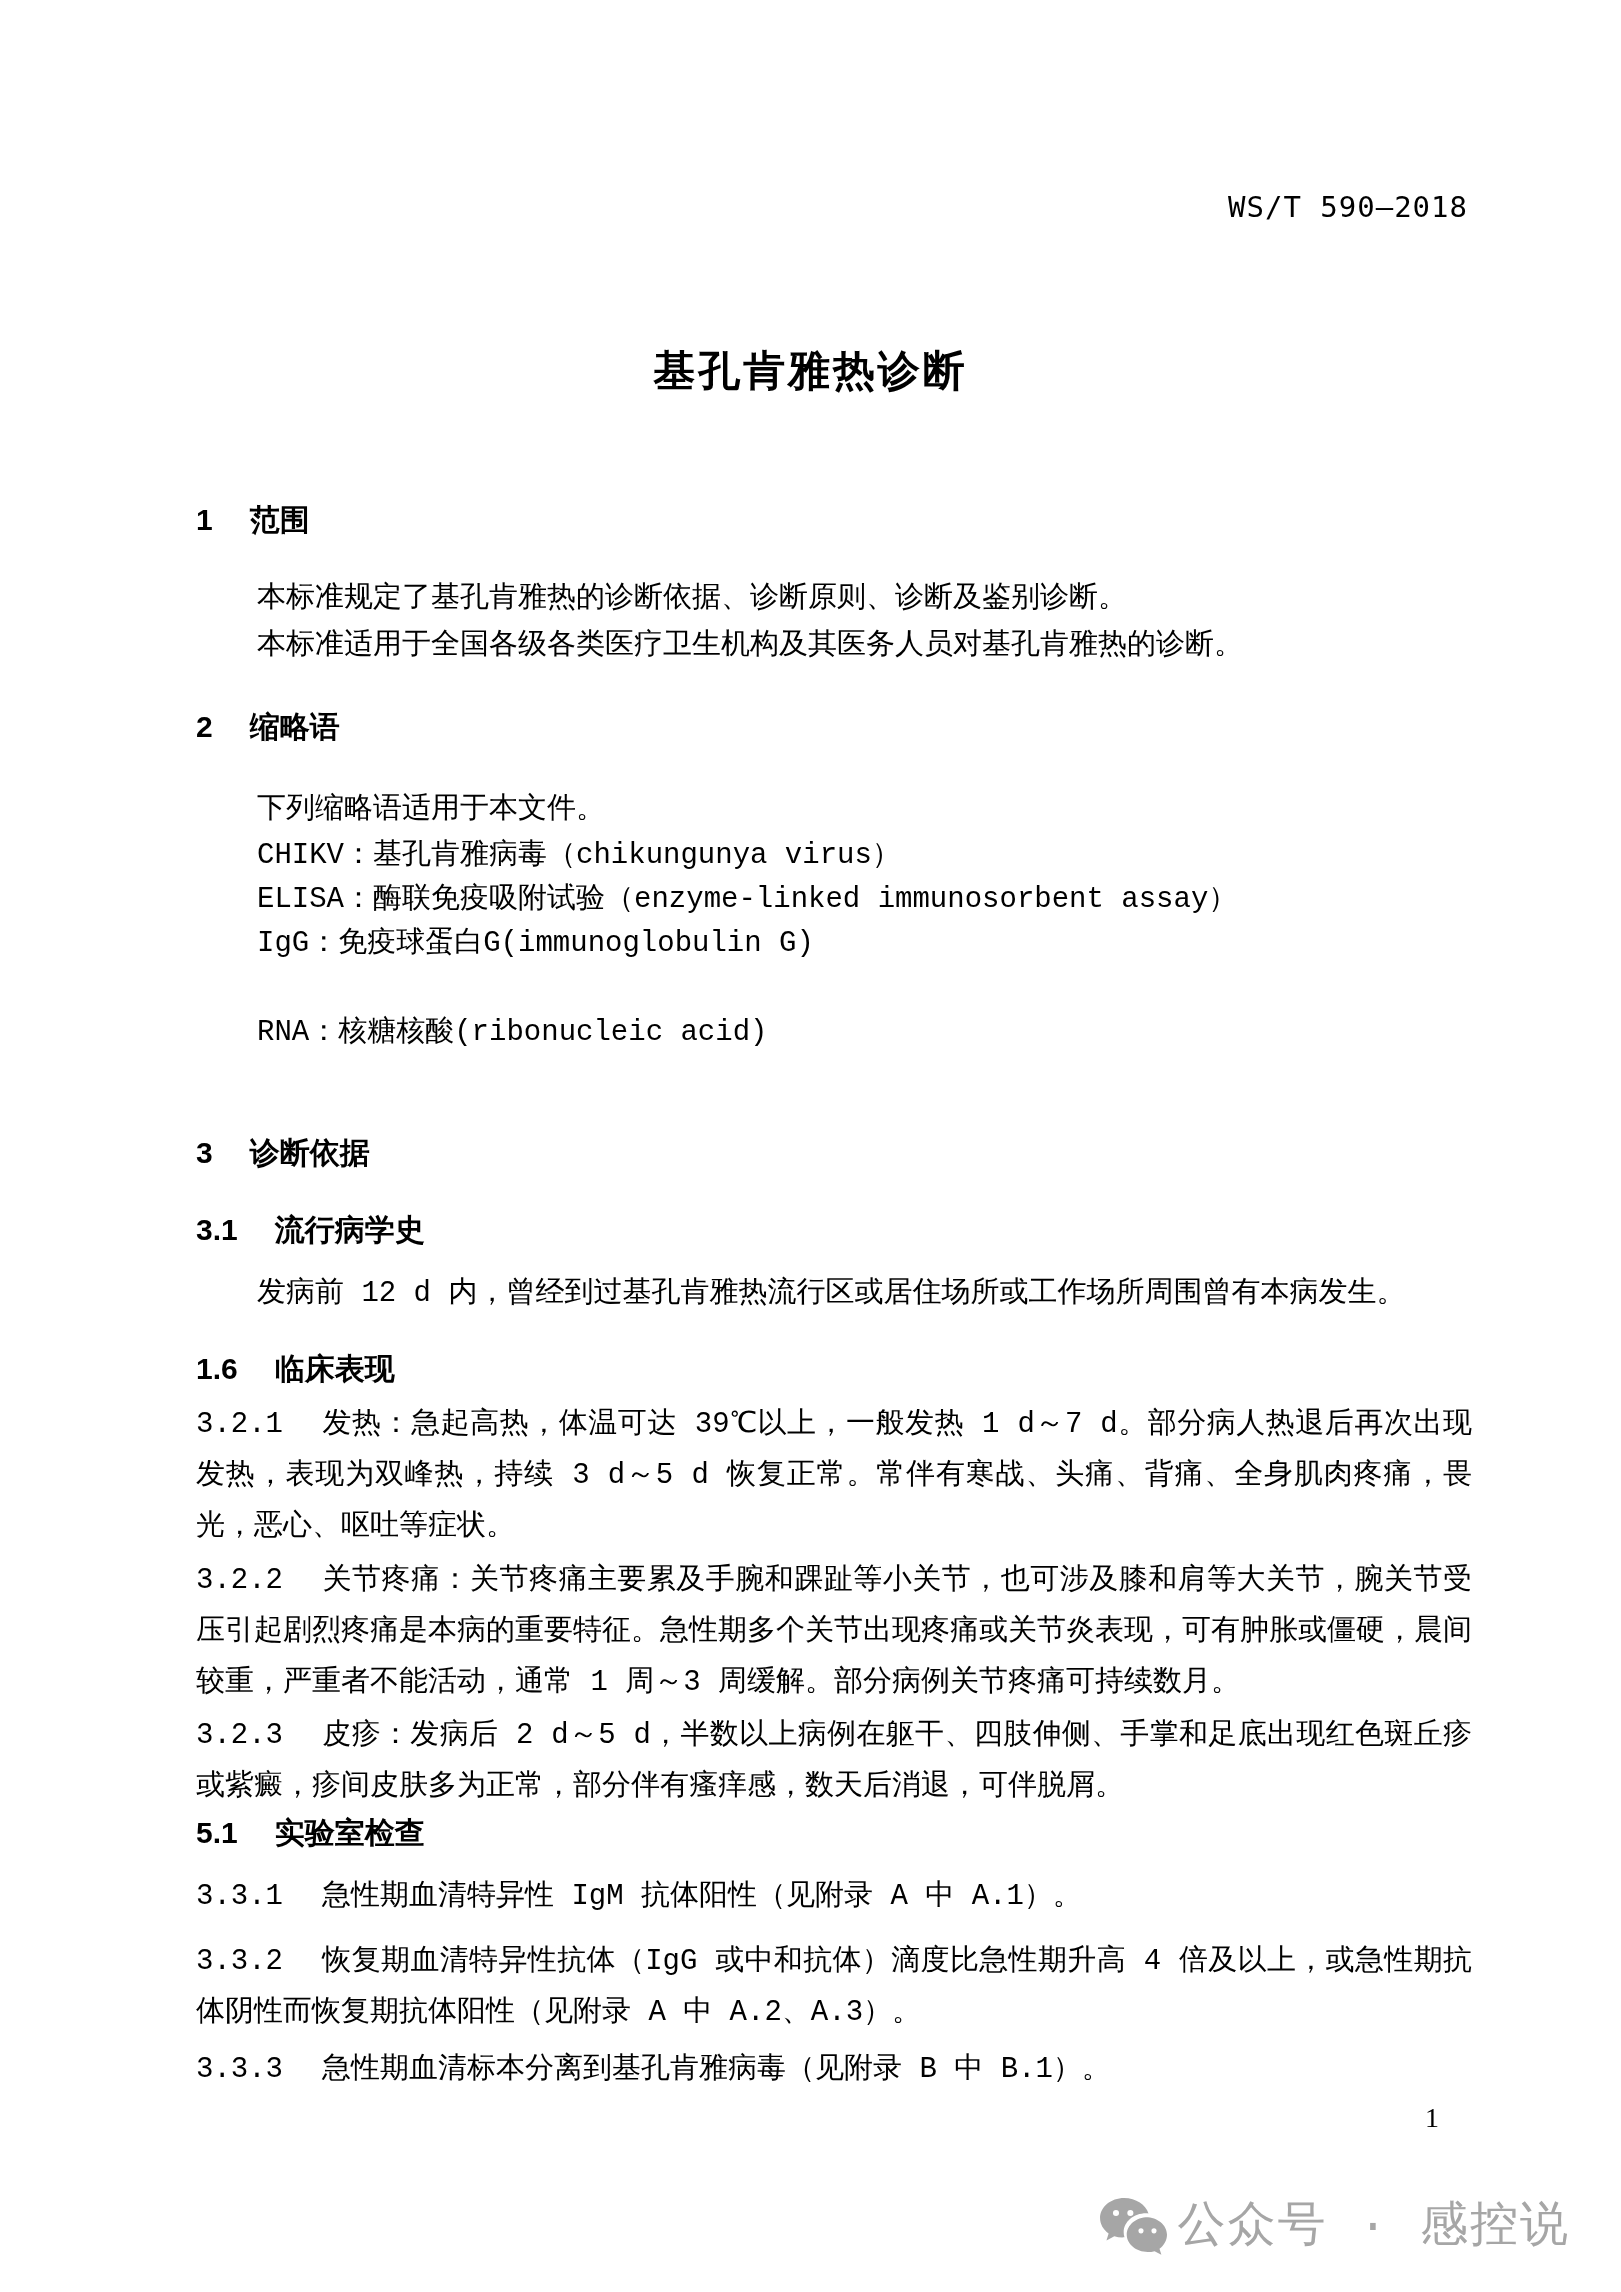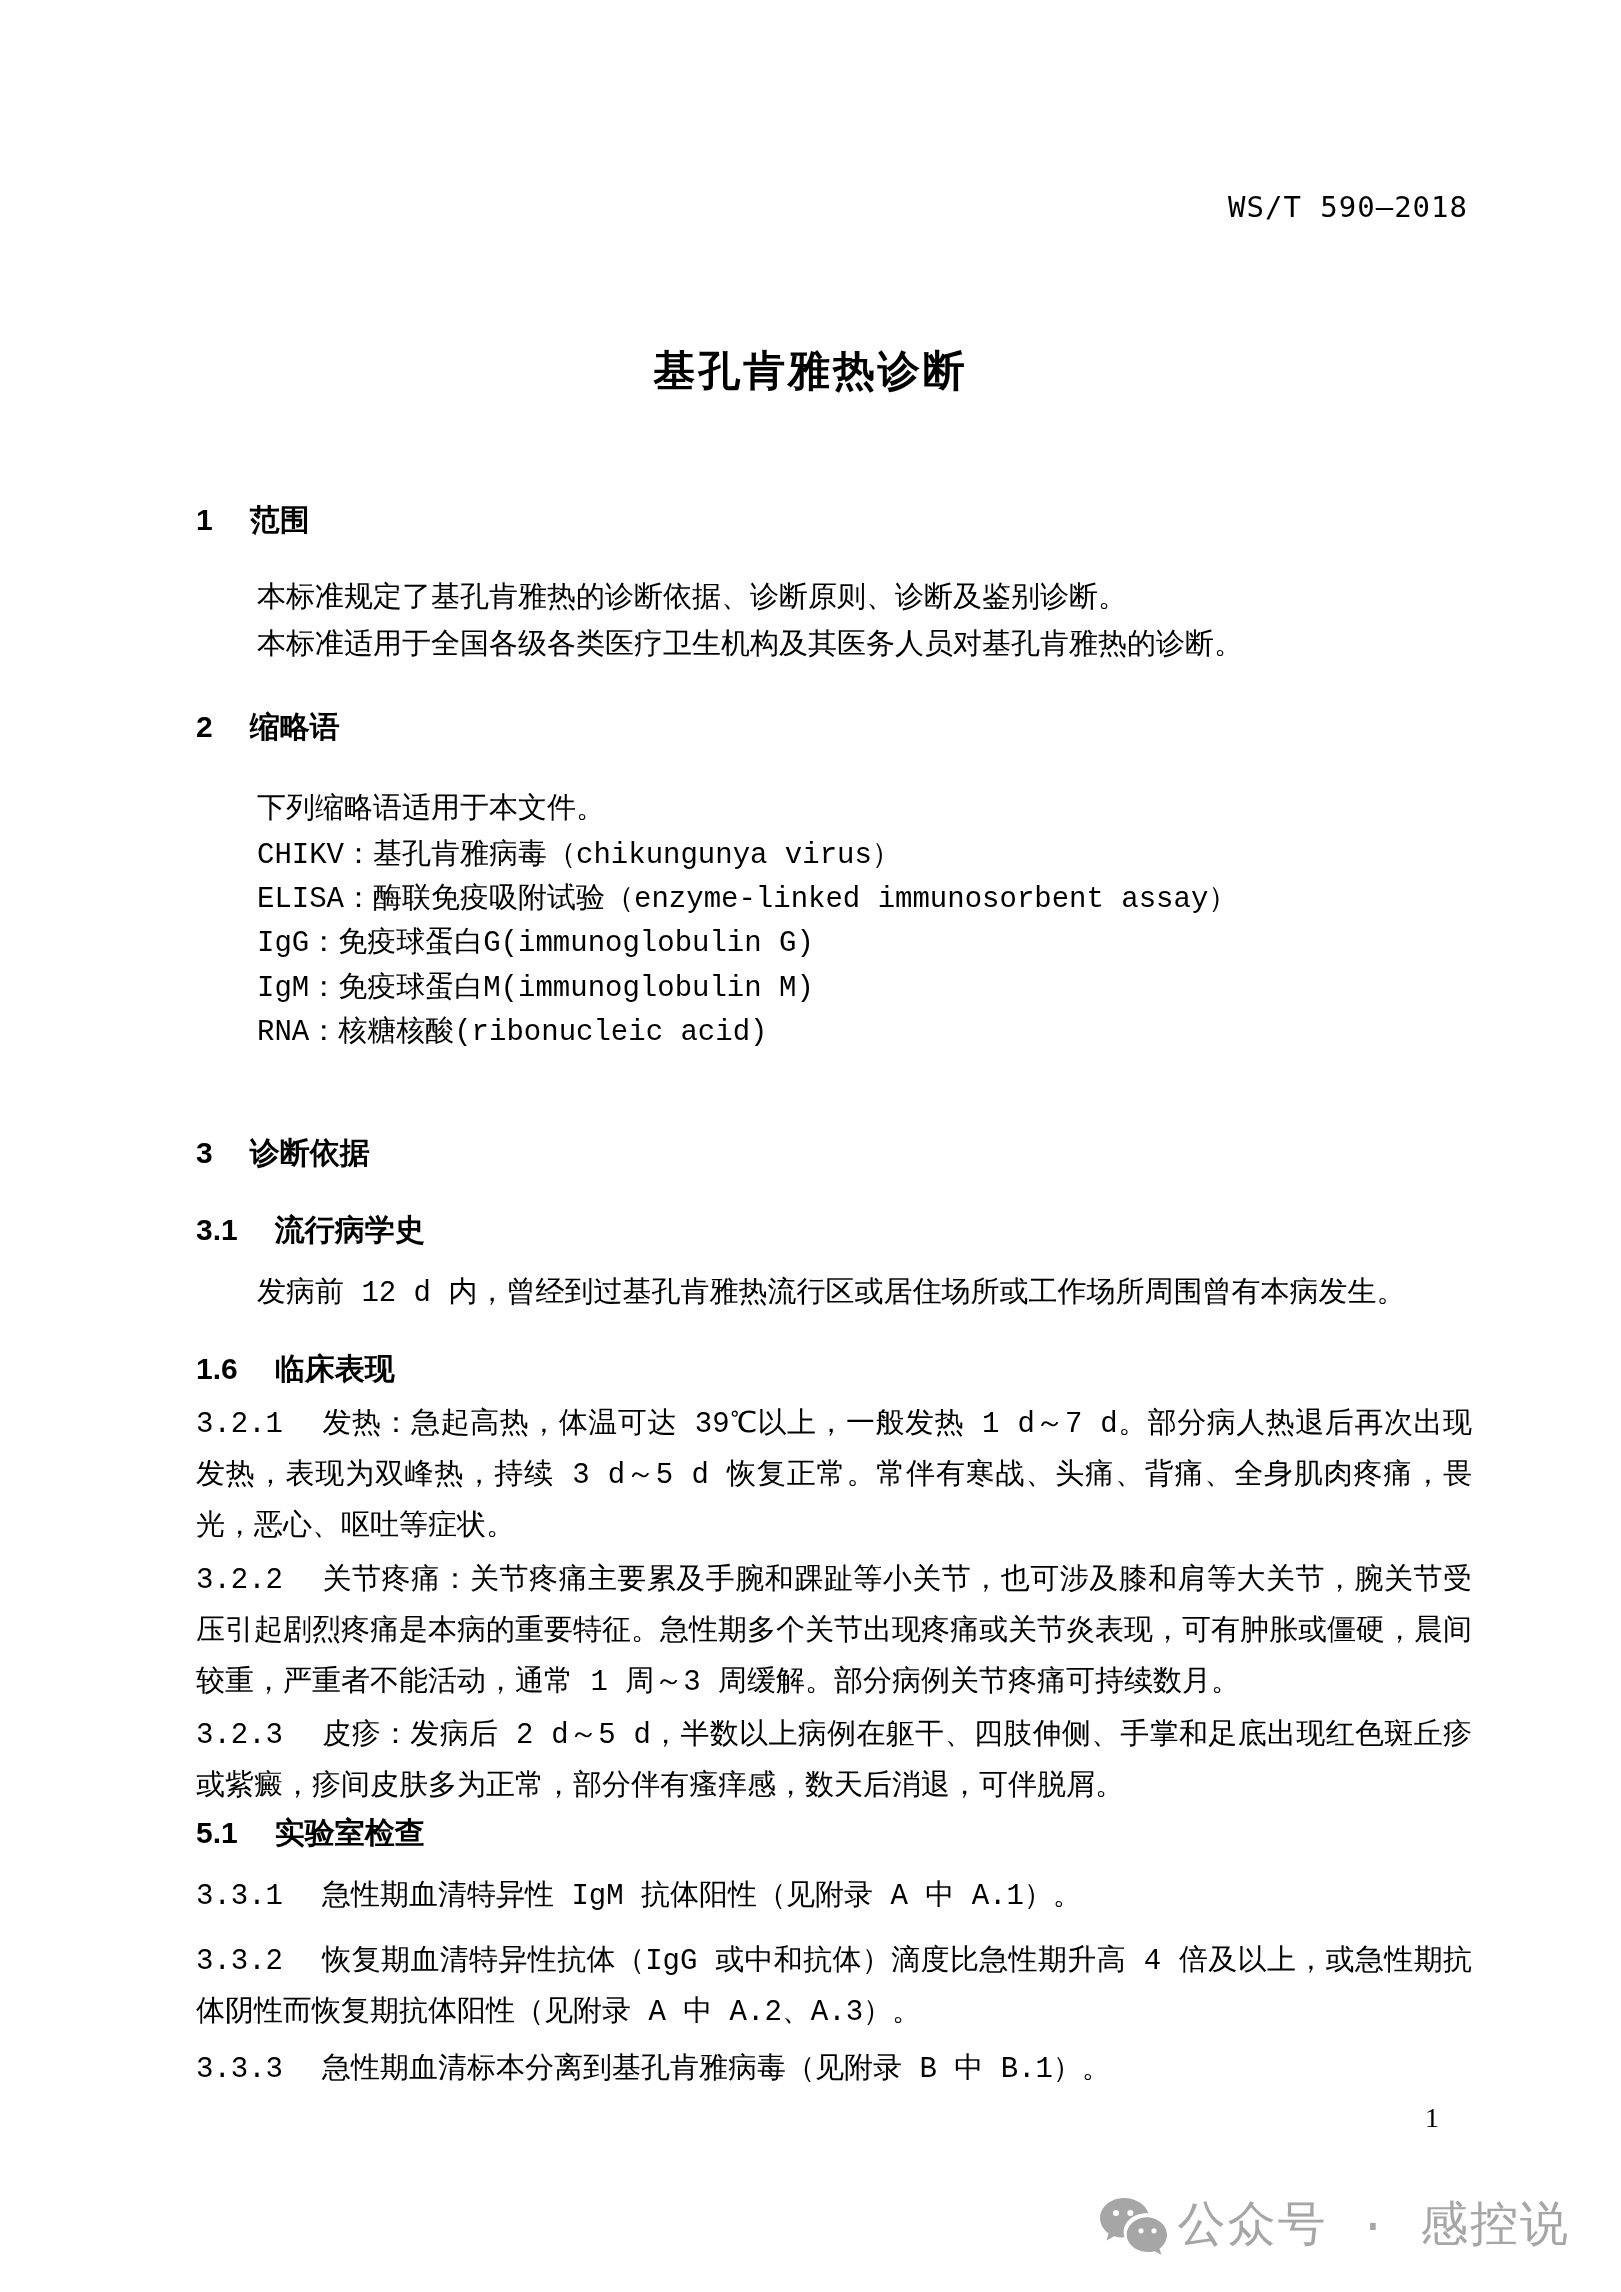--- a/index.html
+++ b/index.html
@@ -59,21 +59,20 @@
   <p class="blk body ind" style="top:573px">本标准规定了基孔肯雅热的诊断依据、诊断原则、诊断及鉴别诊断。</p>
   <p class="blk body ind" style="top:620px">本标准适用于全国各级各类医疗卫生机构及其医务人员对基孔肯雅热的诊断。</p>
 
   <div class="blk heading" style="top:709px">
     <span class="num">2</span><span>缩略语</span>
   </div>
   <p class="blk body ind" style="top:784px">下列缩略语适用于本文件。</p>
   <p class="blk body ind" style="top:830px">CHIKV：基孔肯雅病毒（chikungunya virus）</p>
   <p class="blk body ind" style="top:874px">ELISA：酶联免疫吸附试验（enzyme-linked immunosorbent assay）</p>
   <p class="blk body ind" style="top:918px">IgG：免疫球蛋白G(immunoglobulin G)</p>
-  <p class="blk body ind" style="top:963px">IgM：免疫球蛋白M(immunoglobulin M)</p>
   <p class="blk body ind" style="top:1007px">RNA：核糖核酸(ribonucleic acid)</p>
 
   <div class="blk heading" style="top:1135px">
     <span class="num">3</span><span>诊断依据</span>
   </div>
 
   <div class="blk heading" style="top:1212px">
     <span class="num">3.1</span><span>流行病学史</span>
   </div>
   <p class="blk body ind" style="top:1268px">发病前 12 d 内，曾经到过基孔肯雅热流行区或居住场所或工作场所周围曾有本病发生。</p>

